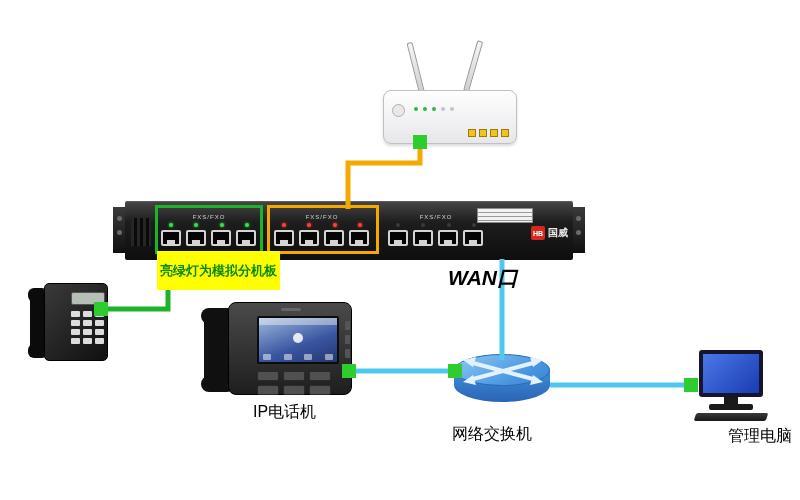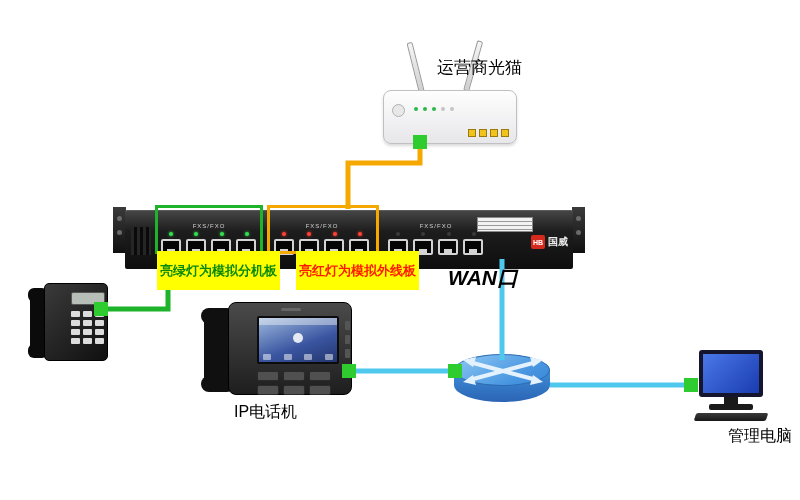--- a/index.html
+++ b/index.html
@@ -21,21 +21,21 @@
   .cable.green{stroke:var(--green-line);}
   .cable.cyan{stroke:var(--cyan-line);}
   .conn{fill:var(--connector-green);}
 
   
   .pbx{position:absolute;left:113px;top:200px;width:472px;height:60px;}
   .ear{position:absolute;top:7px;width:13px;height:46px;background:linear-gradient(#3a3a3a,#101010);z-index:1;}
   .earL{left:0;} .earR{right:0;}
   .ear i{display:block;width:5px;height:5px;background:#6a6a6a;border-radius:50%;margin:9px auto 0;}
   .pbx-body{position:absolute;left:12px;top:1px;width:448px;height:58px;border-radius:2px;
-            background:linear-gradient(#454545,#1d1d1d 35%,#0e0e0e);border-top:1px solid #5c5c5c;z-index:2;margin-top:9px;}
+            background:linear-gradient(#454545,#1d1d1d 35%,#0e0e0e);border-top:1px solid #5c5c5c;z-index:2;}
   .vents{position:absolute;left:6px;top:16px;width:20px;height:28px;
          background:repeating-linear-gradient(90deg,#262626 0 3px,#0a0a0a 3px 6px);}
   .pgroup{position:absolute;top:12px;width:100px;}
   .g1{left:34px;} .g2{left:147px;} .g3{left:261px;}
   .pg-label{height:7px;font-size:6px;line-height:7px;color:#cfcfcf;text-align:center;letter-spacing:1px;}
   .leds{display:flex;justify-content:space-between;padding:0 10px;margin:2px 0 3px;}
   .led{width:4px;height:4px;border-radius:50%;}
   .g1 .led{background:#35e050;box-shadow:0 0 3px #35e050;}
   .g2 .led{background:#ff4034;box-shadow:0 0 3px #ff4034;}
   .g3 .led{background:#3a3a3a;}
@@ -301,20 +301,19 @@
     <line class="cable cyan" x1="350" y1="371" x2="456" y2="371"></line>
     <line class="cable cyan" x1="550" y1="385" x2="692" y2="385"></line>
     <line class="cable cyan" x1="502" y1="259" x2="502" y2="360"></line>
     <rect class="conn" x="413" y="135" width="14" height="14"></rect>
     <rect class="conn" x="94" y="302" width="14" height="14"></rect>
     <rect class="conn" x="342" y="364" width="14" height="14"></rect>
     <rect class="conn" x="448" y="364" width="14" height="14"></rect>
     <rect class="conn" x="684" y="378" width="14" height="14"></rect>
   </svg>
 
-  <div class="lbl modem" style="left:437px;top:56px;">运营商光猫</div>
   <div class="lbl" style="left:157px;top:261px;"><span class="hl green">亮绿灯为模拟分机板</span></div>
-  <div class="lbl" style="left:296px;top:261px;"><span class="hl red">亮红灯为模拟外线板</span></div>
   <div class="lbl big" style="left:448px;top:264px;font-style:italic;">WAN口</div>
-  <div class="lbl" style="left:234px;top:402px;">IP电话机</div>
+  <div class="lbl" style="left:253px;top:402px;">IP电话机</div>
+  <div class="lbl" style="left:452px;top:424px;">网络交换机</div>
   <div class="lbl" style="left:728px;top:426px;">管理电脑</div>
 
 </div>
 
 </body></html>

